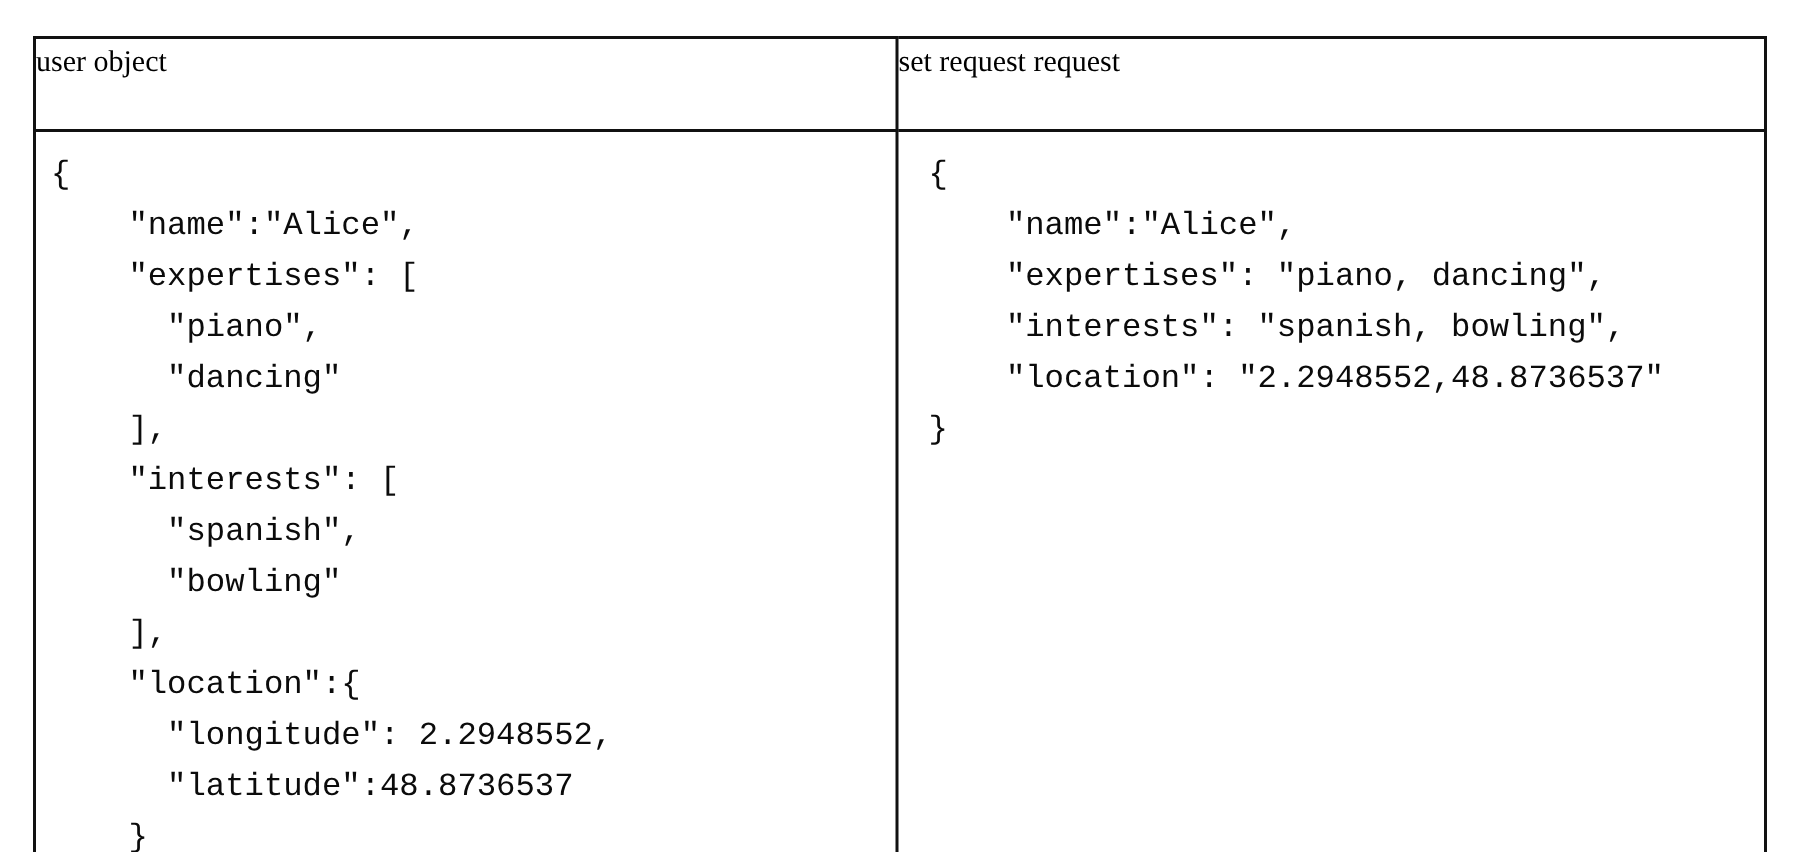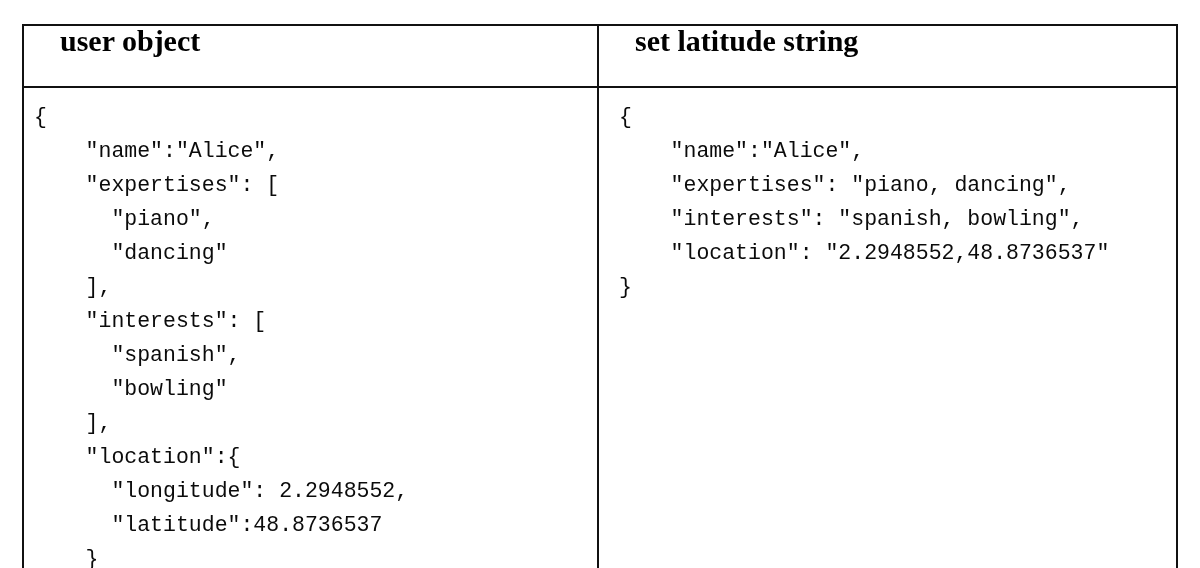--- a/index.html
+++ b/index.html
@@ -45,26 +45,25 @@
   }
 
   .header-cell {
     height: 60px;
     padding: 0 0 0 14px;
     vertical-align: middle;
   }
 
   .header-label {
     font-family: "Liberation Serif", "DejaVu Serif", serif;
-    font-size: 30px;
+    font-size: 20px;
     line-height: 30px;
-    font-weight: 700;
+    font-weight: 400;
     color: #000000;
     white-space: nowrap;
-    margin-left: 36px;
   }
 
   .code-cell {
     height: 439px;
     padding: 0;
   }
 
   .code-block {
     margin: 0;
     padding: 12px 0 0 10px;
@@ -90,21 +89,21 @@
     <colgroup>
       <col class="col-left">
       <col class="col-right">
     </colgroup>
     <tbody>
       <tr>
         <td class="header-cell">
           <div class="header-label">user object</div>
         </td>
         <td class="header-cell">
-          <div class="header-label">set latitude string</div>
+          <div class="header-label">set request request</div>
         </td>
       </tr>
       <tr>
         <td class="code-cell left">
           <pre class="code-block">{
     "name":"Alice",
     "expertises": [
       "piano",
       "dancing"
     ],

